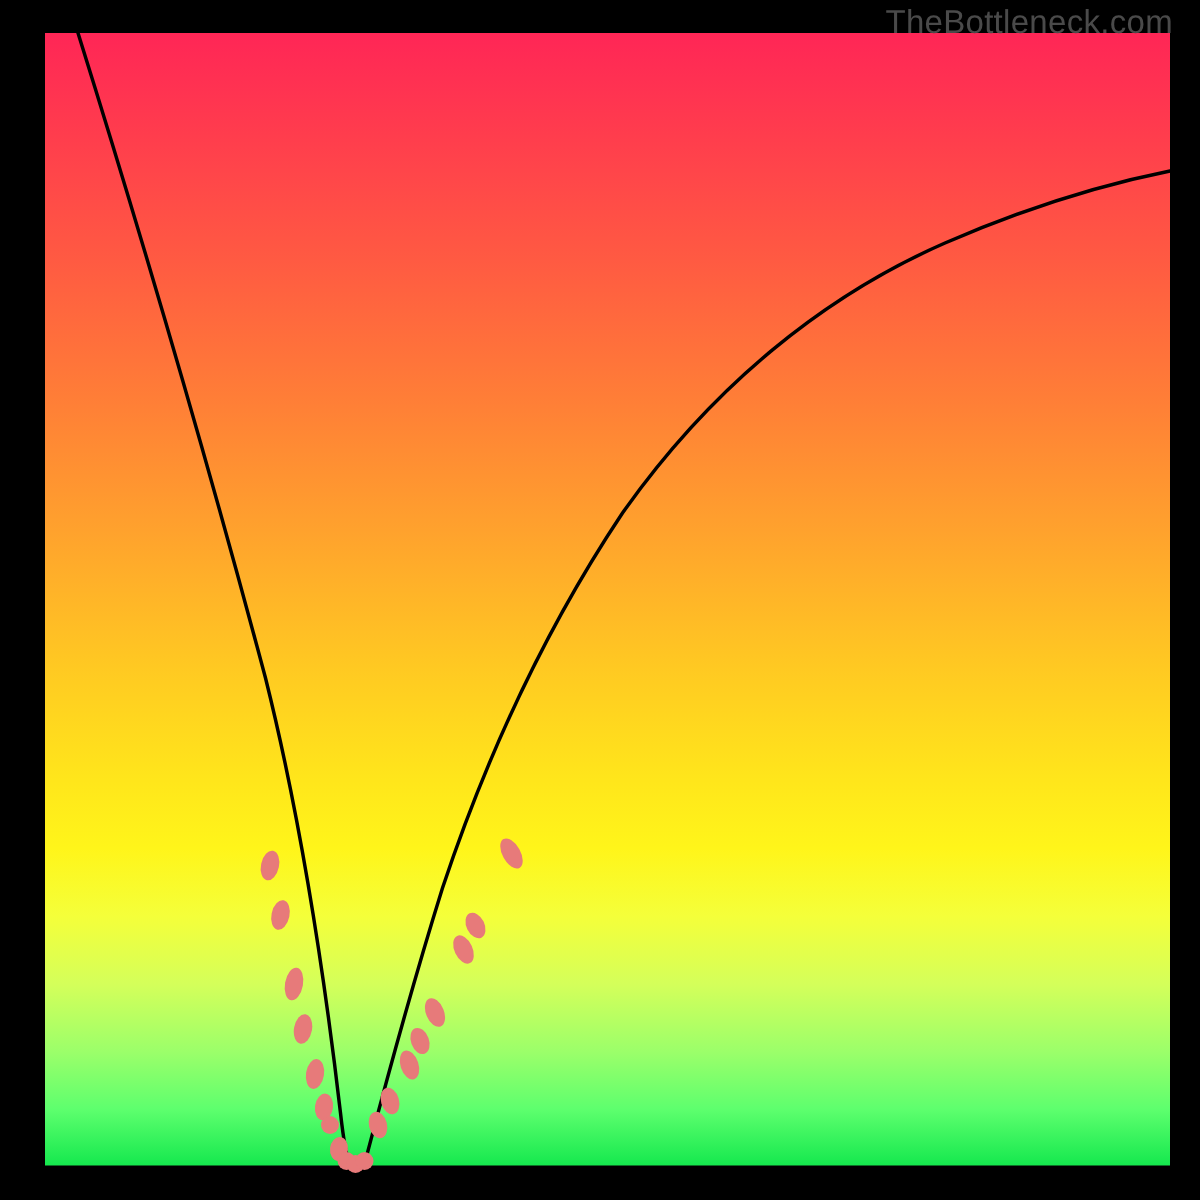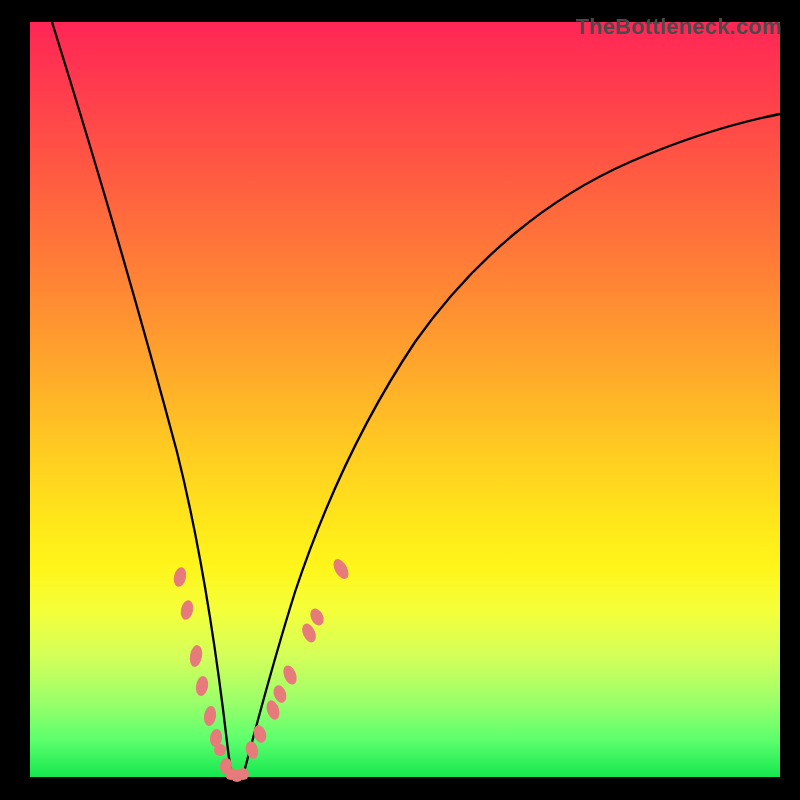--- a/index.html
+++ b/index.html
@@ -42,23 +42,22 @@
       #15e84e 100%
     );
   }
   .watermark {
     position: absolute;
     top: 2px;
     right: 18px;
     color: #4a4a4a;
     font-size: 22px;
     letter-spacing: 0.2px;
-    font-weight: 700;
+    font-weight: 400;
     user-select: none;
-    margin-top: 12px;
   }
   svg.curves {
     position: absolute;
     left: 30px;
     top: 22px;
     width: 750px;
     height: 755px;
     overflow: visible;
   }
   .curve {

